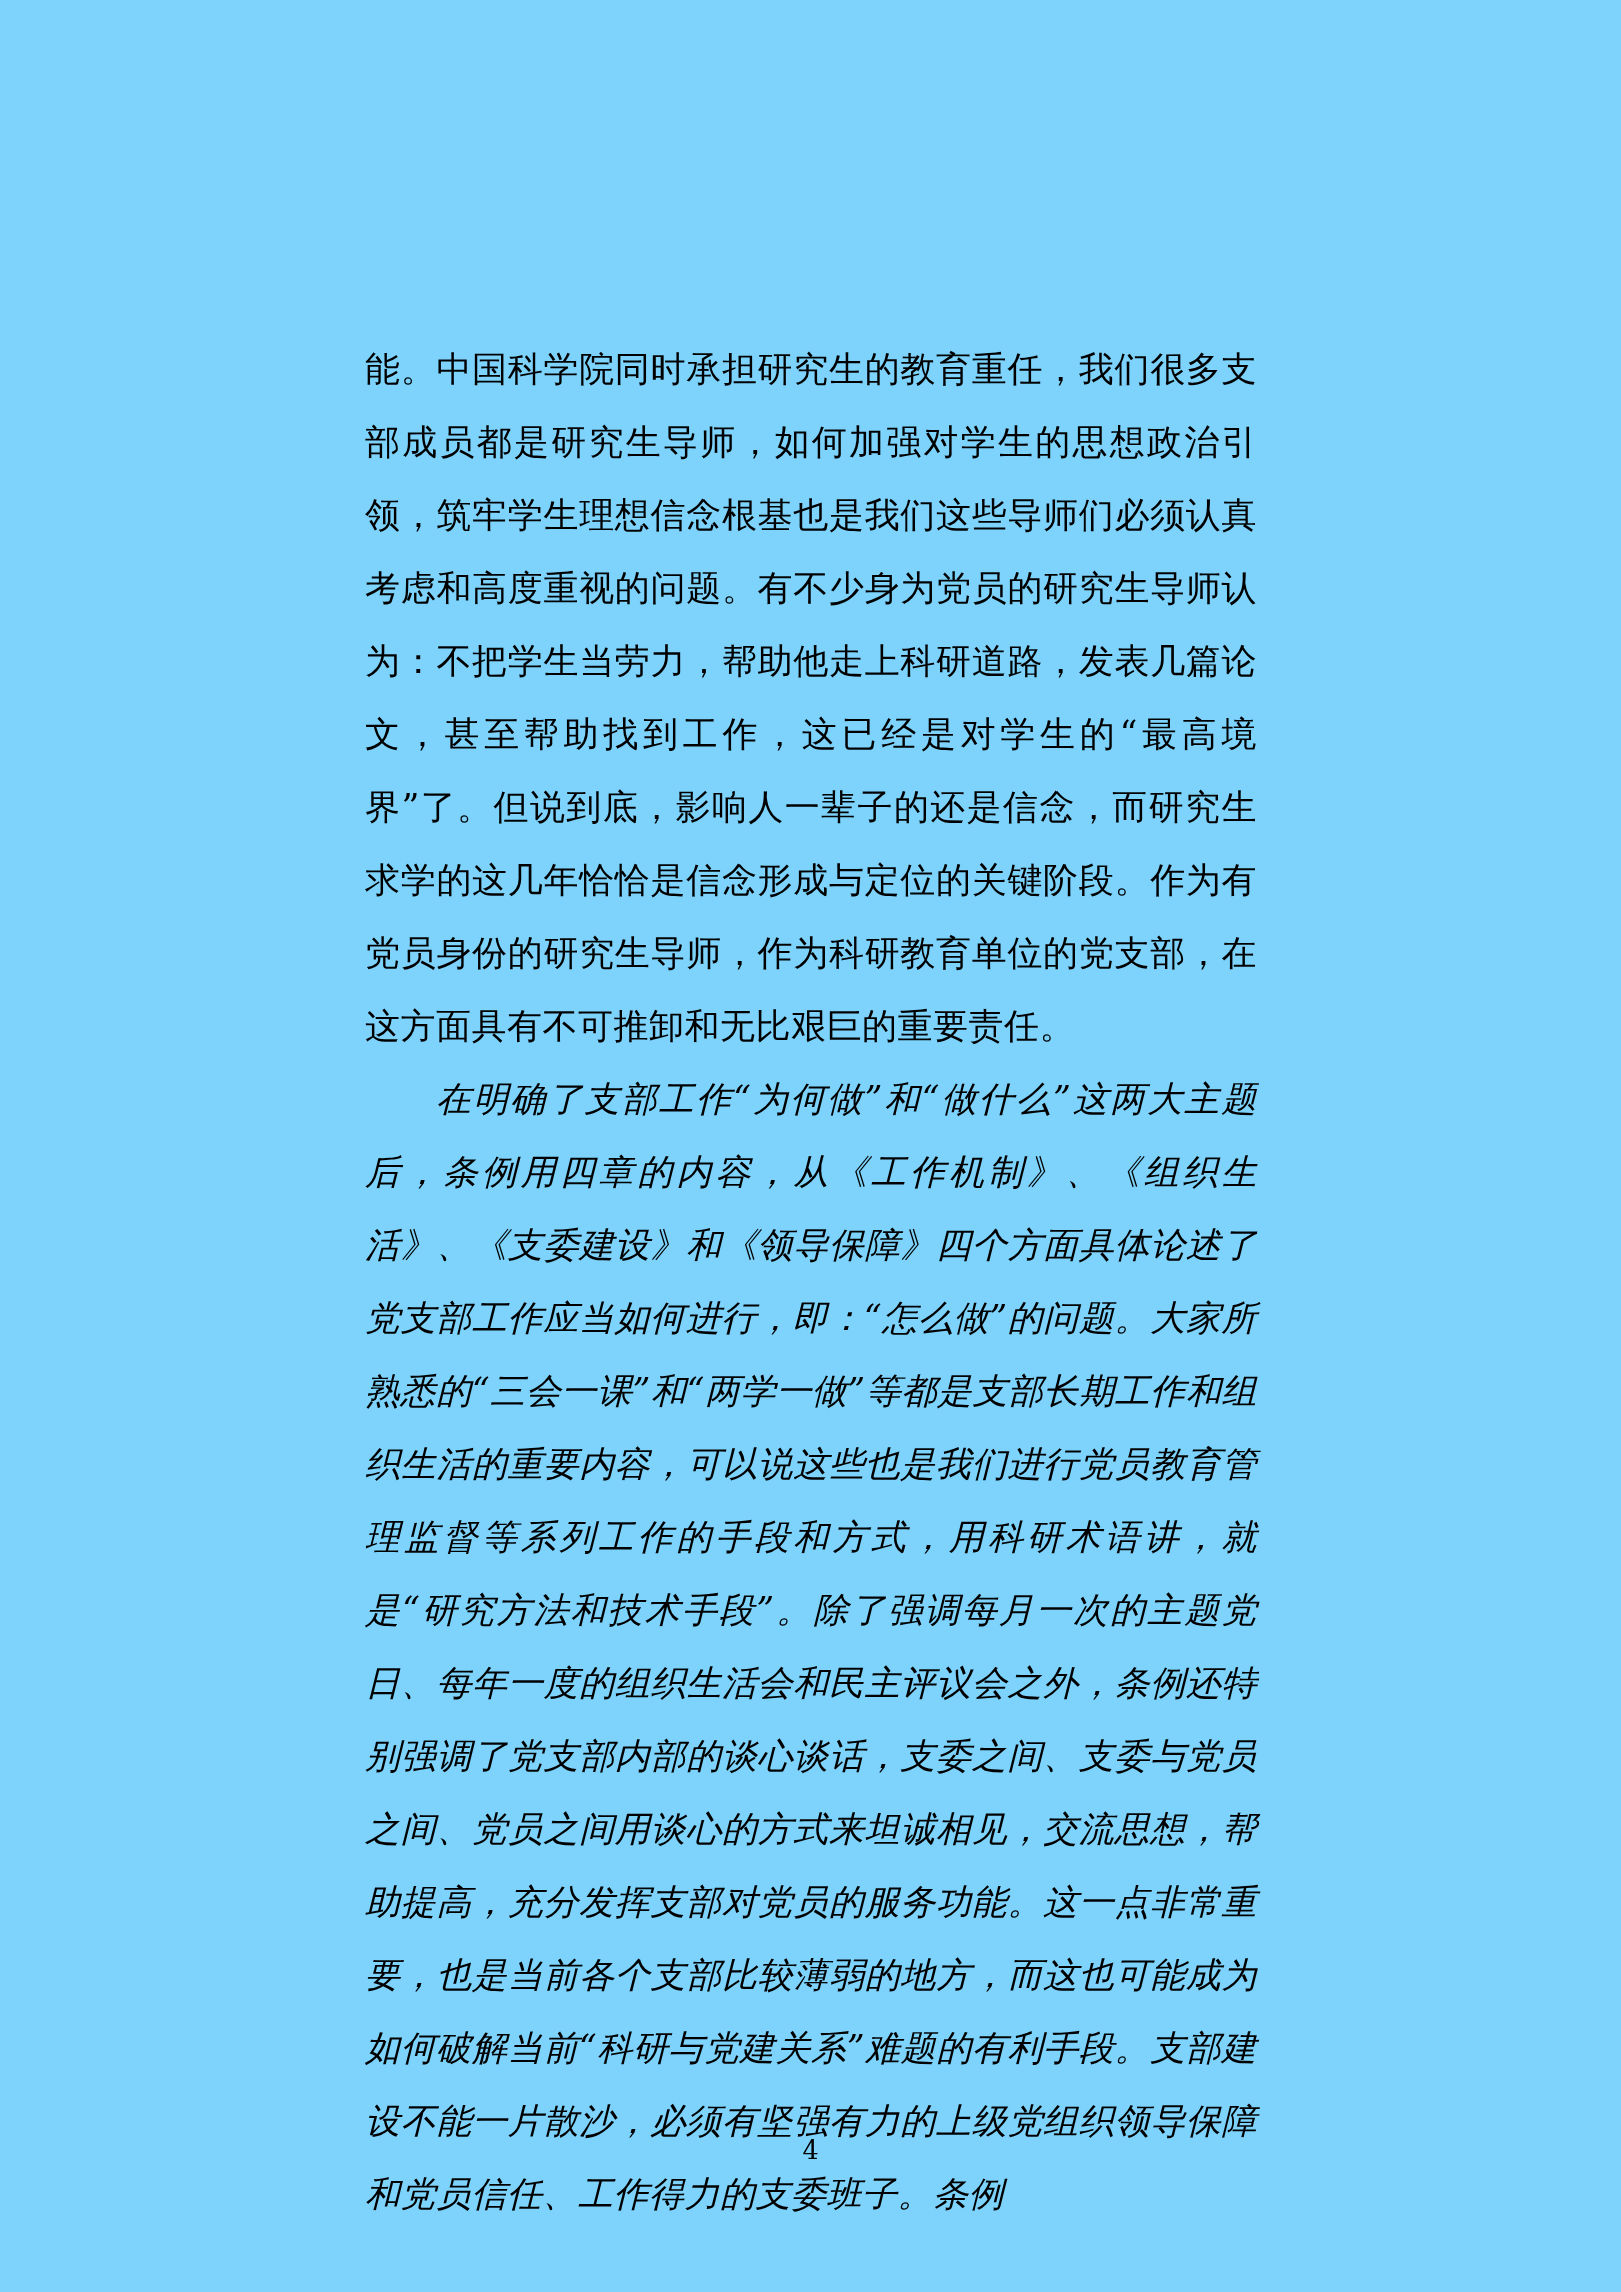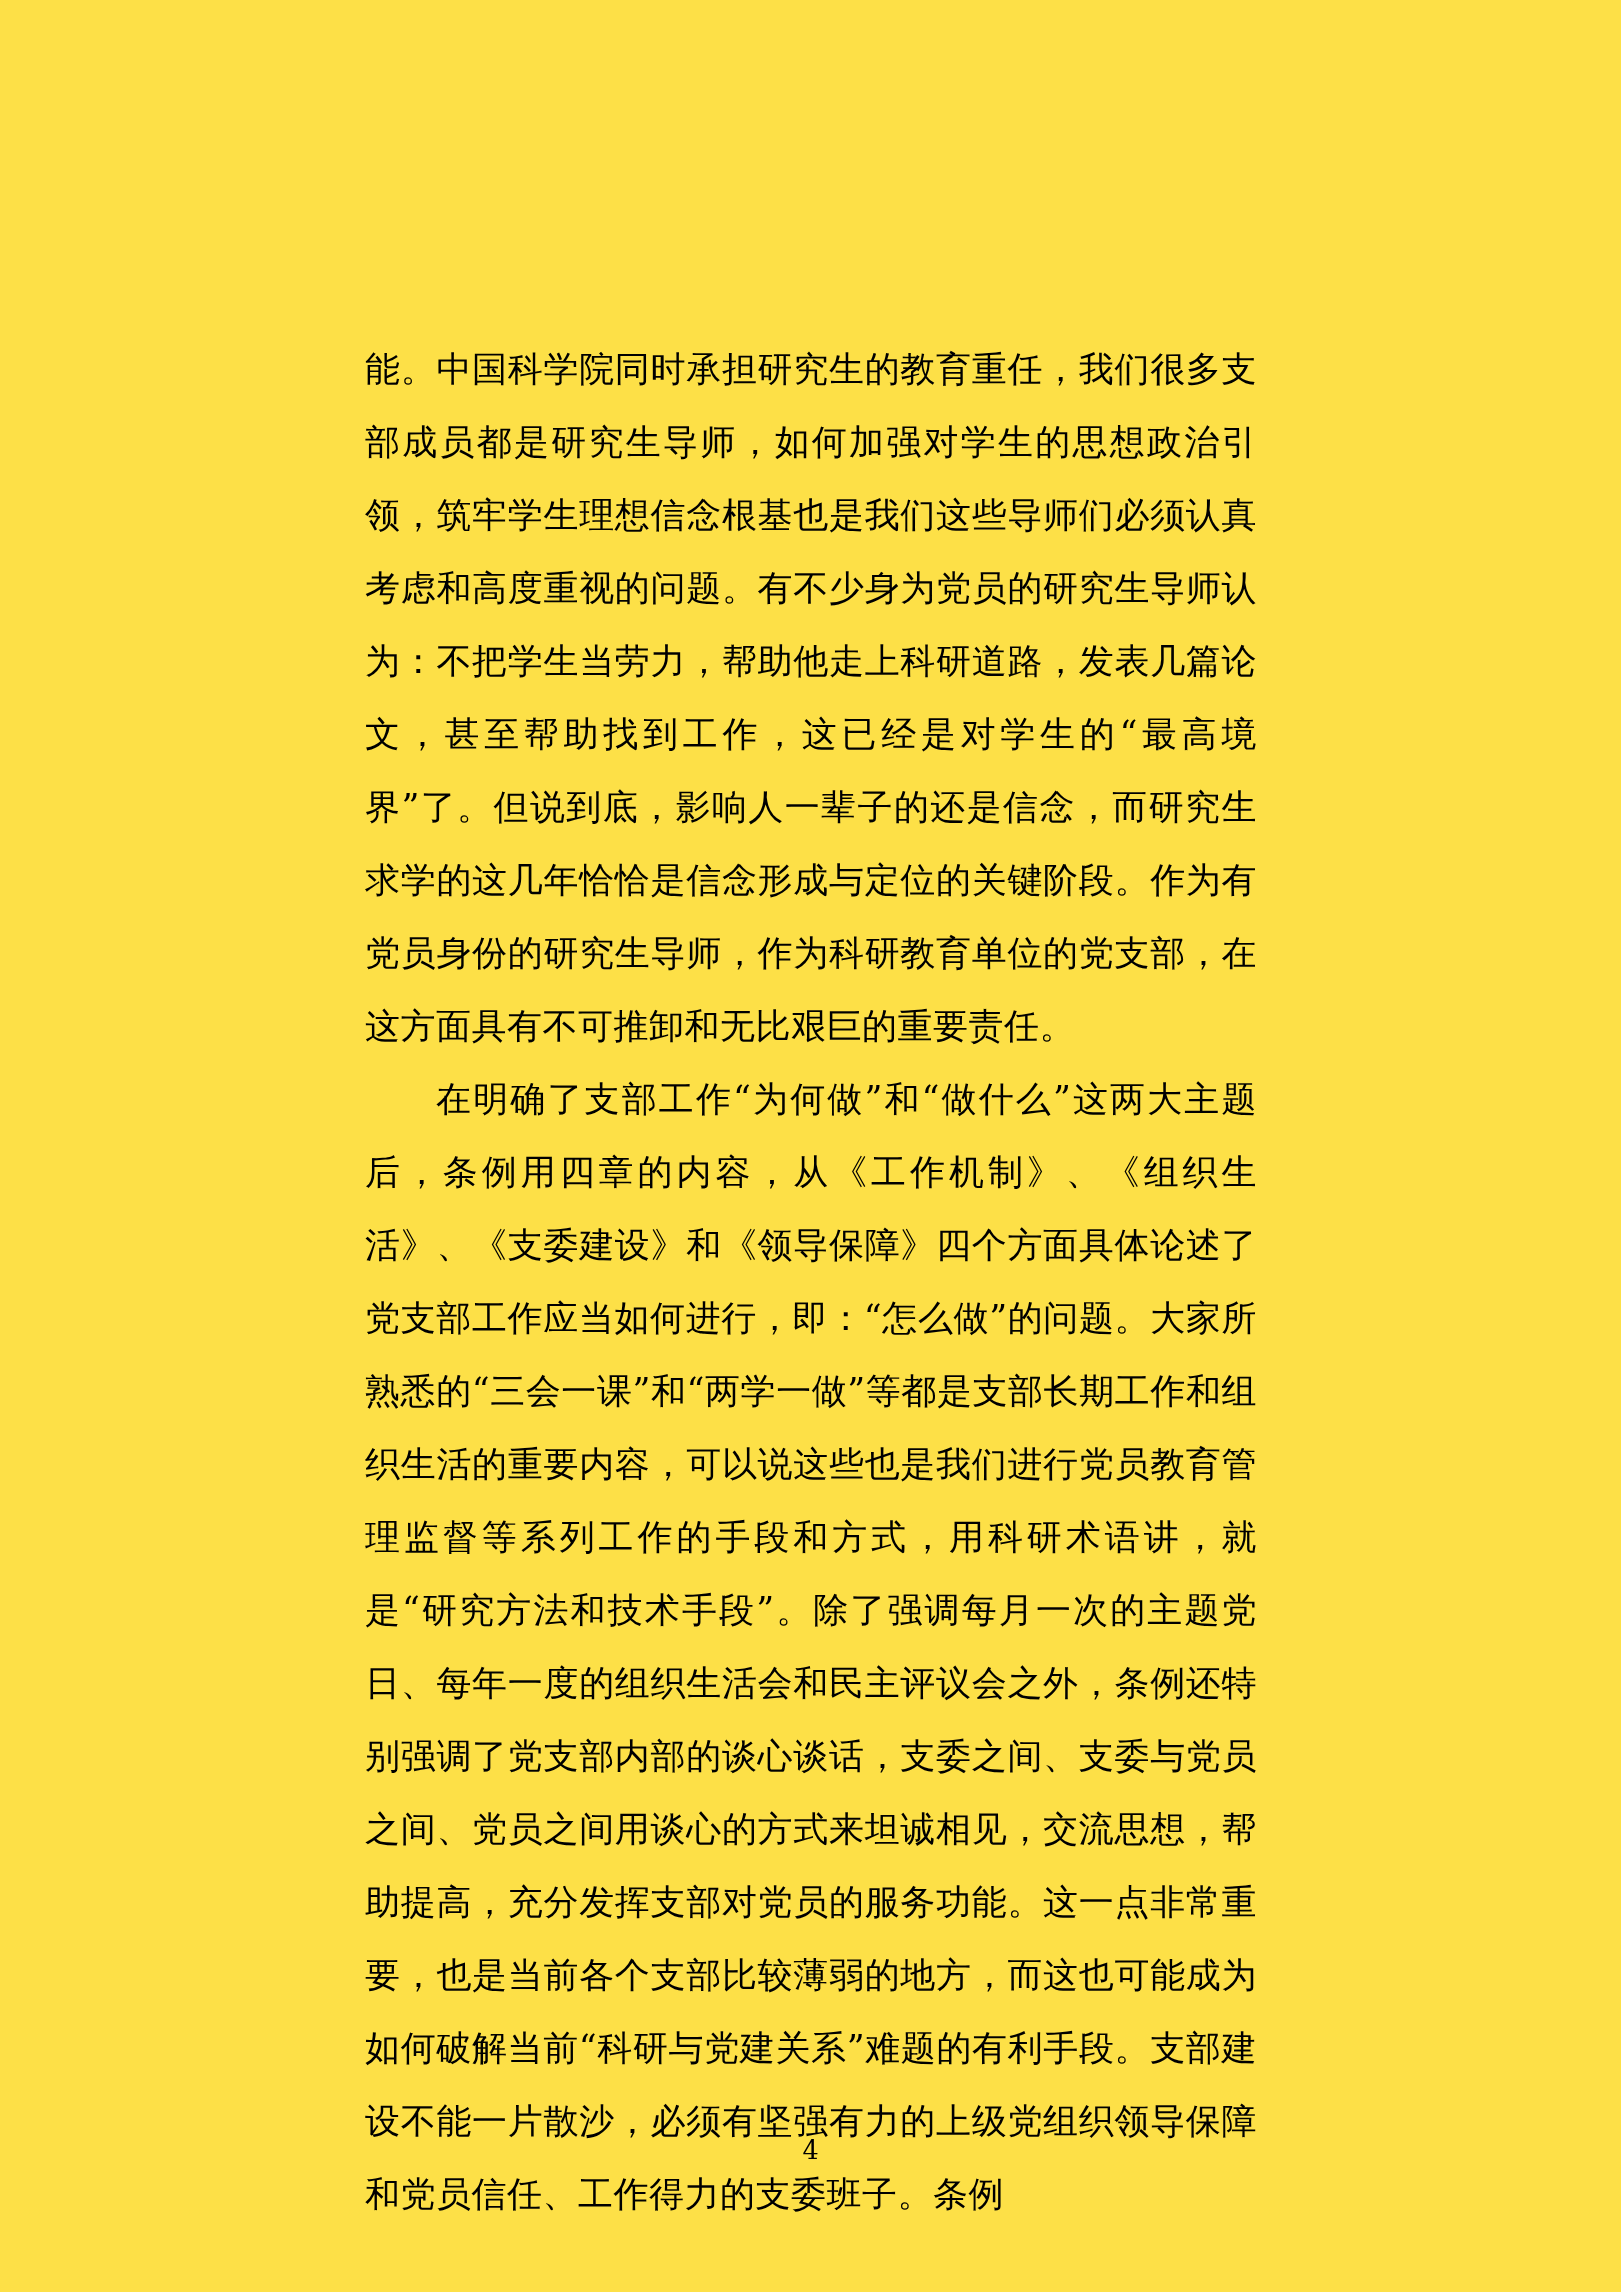--- a/index.html
+++ b/index.html
@@ -8,21 +8,21 @@
     background: #ffffff;
   }
   body {
     font-family: "DejaVu Serif", "Liberation Serif", serif;
     color: #000000;
   }
   .page {
     position: relative;
     width: 1621px;
     height: 2293px;
-    background: #fde047;
+    background: #7dd3fc;
     box-sizing: border-box;
     overflow: hidden;
   }
   .content {
     position: absolute;
     left: 365px;
     top: 333px;
     width: 892px;
   }
   .para {
@@ -32,20 +32,21 @@
     text-align-last: left;
     letter-spacing: 0.5px;
     margin: 0 0 0 0;
     word-break: break-all;
   }
   .para + .para {
     margin-top: 0px;
   }
   .indent {
     text-indent: 71px;
+    font-style: italic;
   }
   .page-number {
     position: absolute;
     left: 0;
     right: 0;
     top: 2135px;
     text-align: center;
     font-size: 25.5px;
     font-family: "DejaVu Serif", "Liberation Serif", serif;
     color: #000000;

